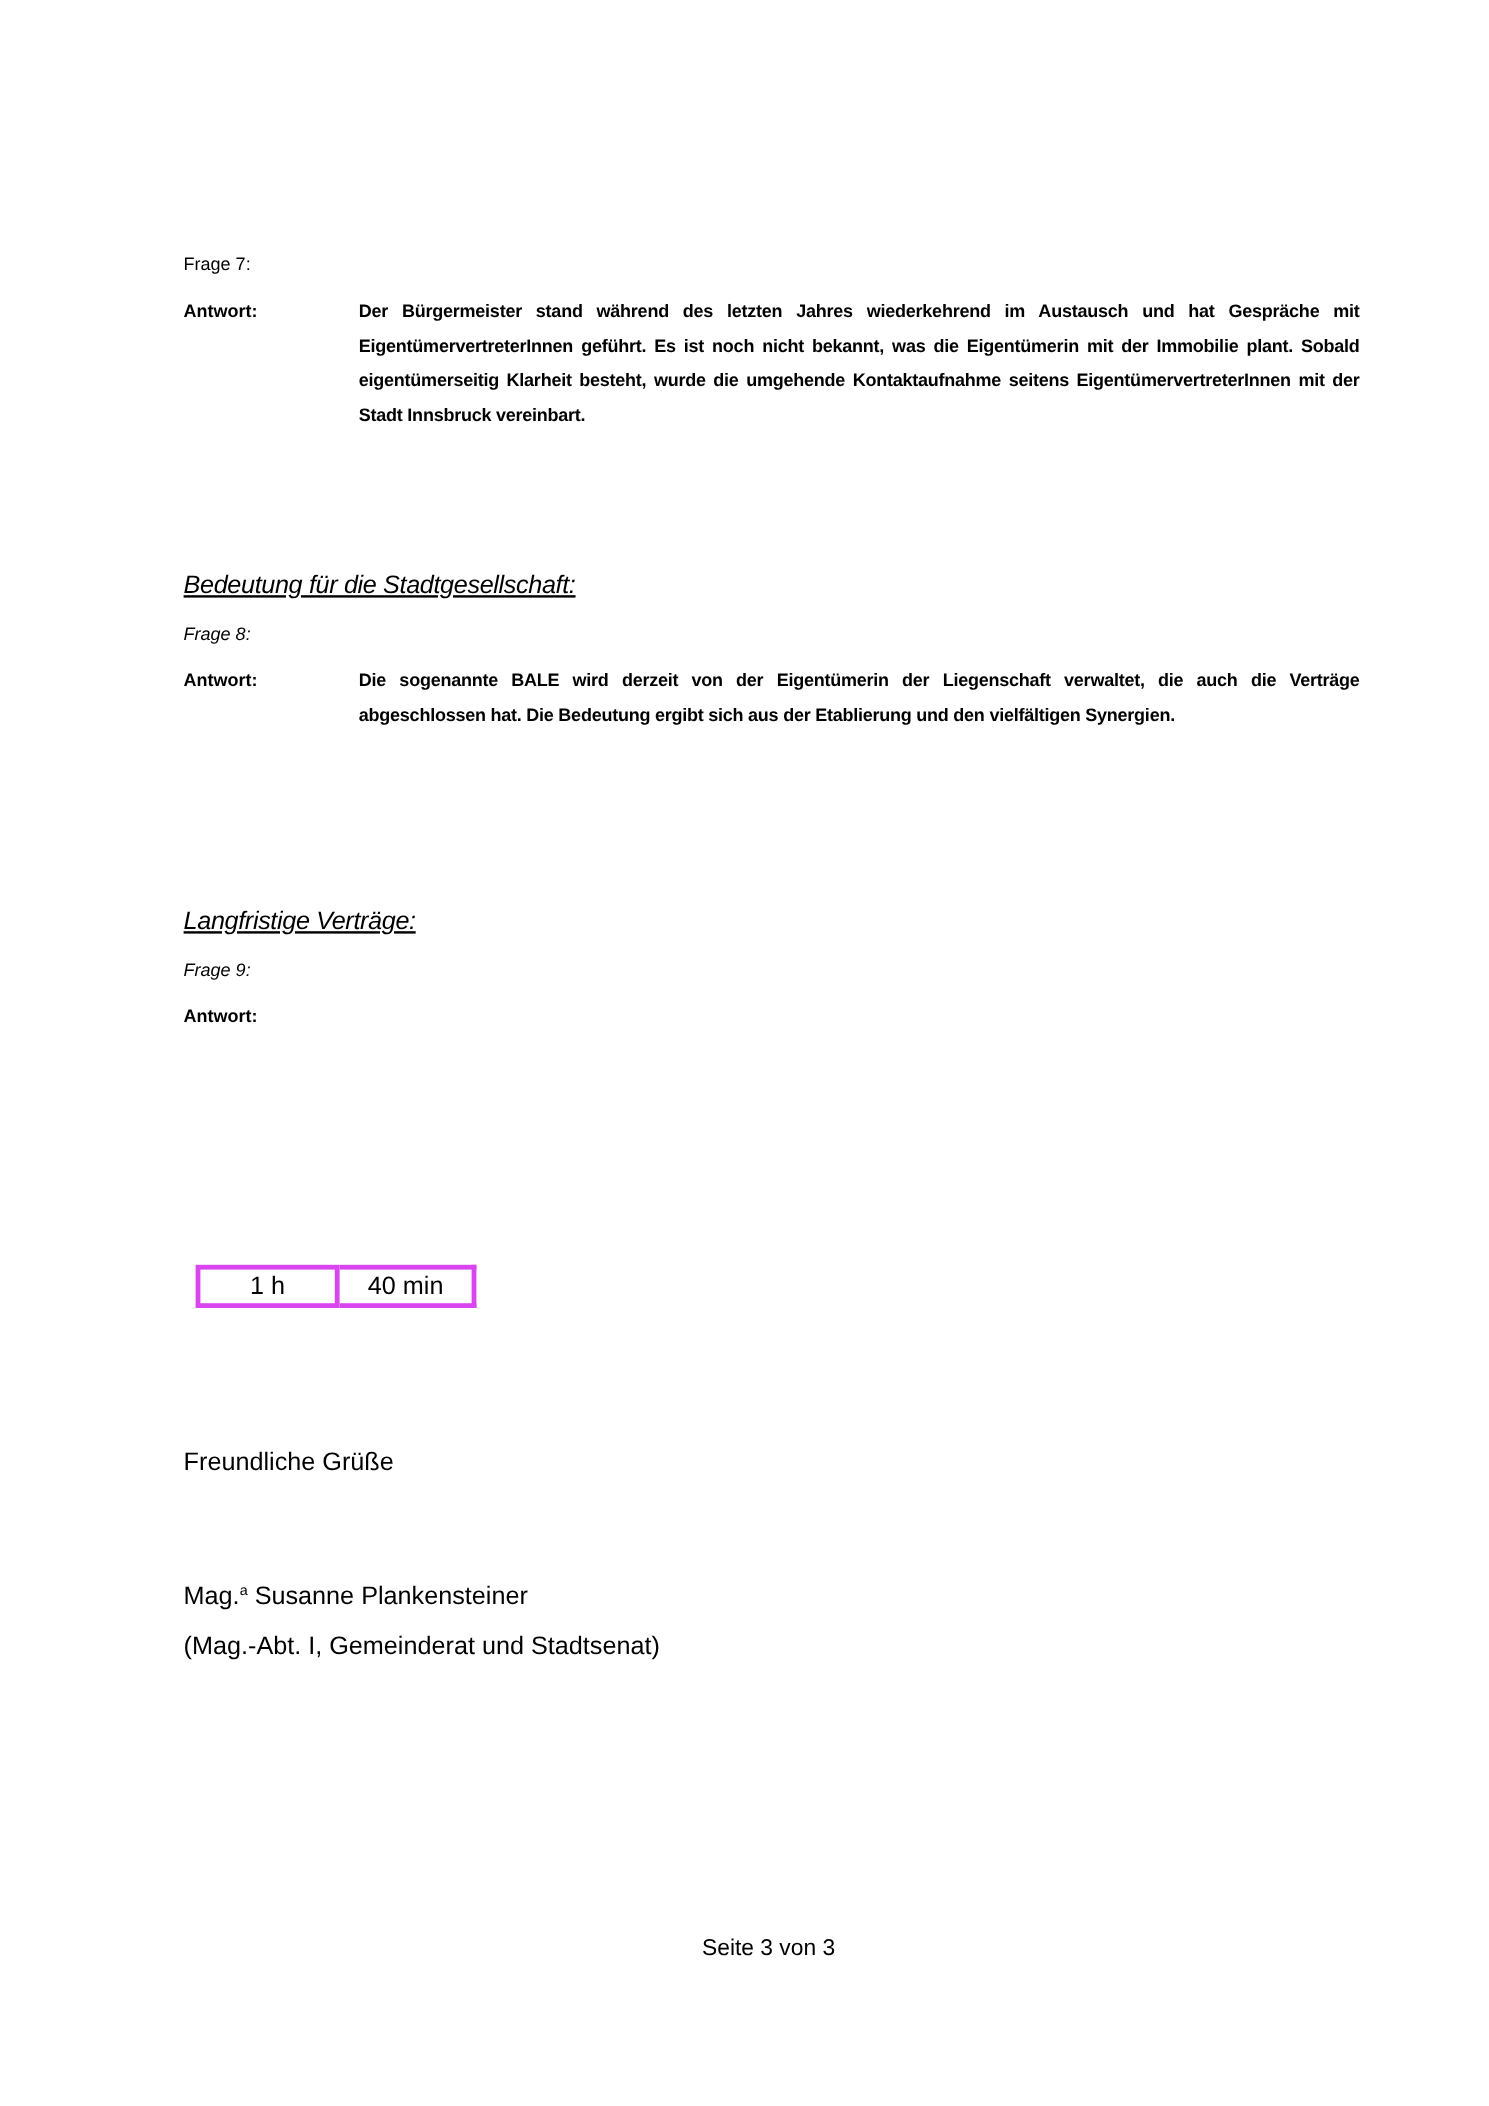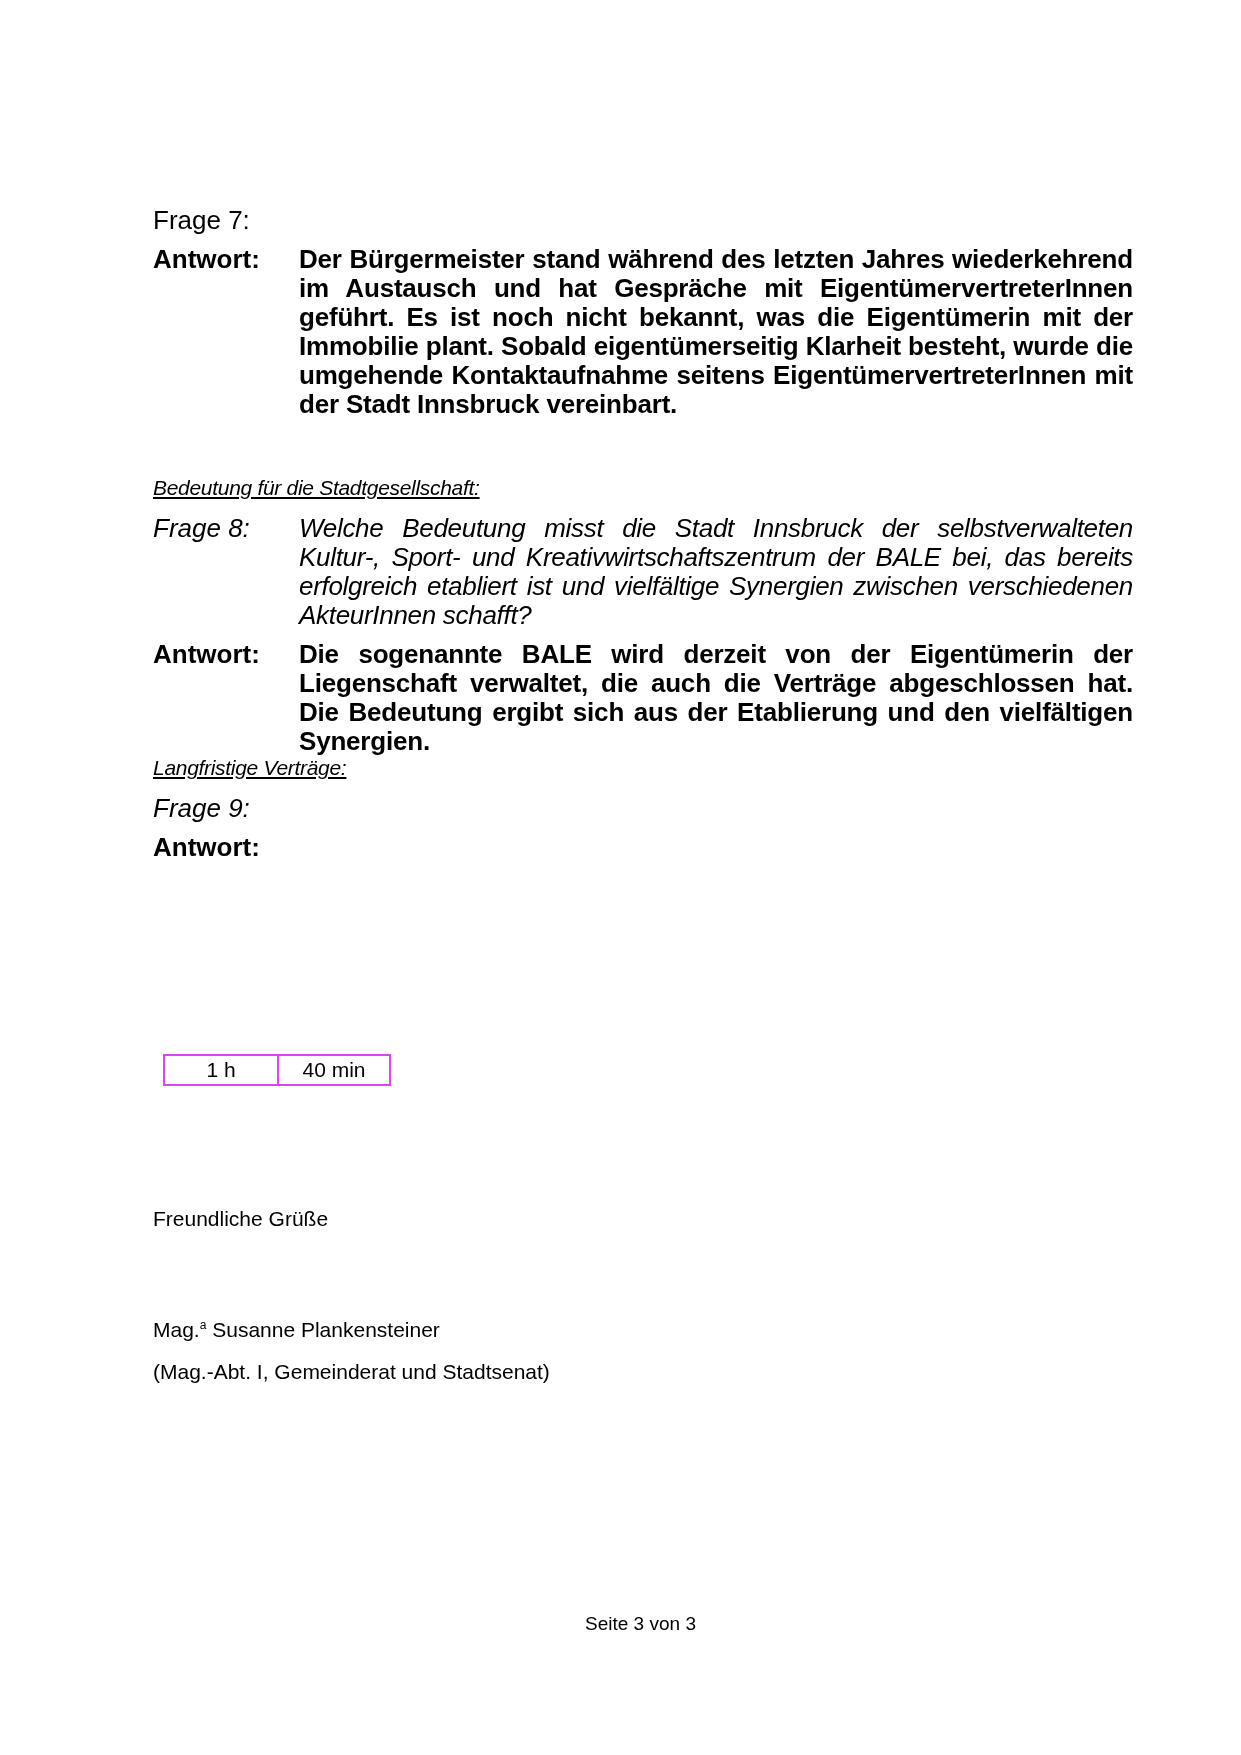--- a/index.html
+++ b/index.html
@@ -1,39 +1,39 @@
 <!DOCTYPE html>
 <html><head>
   <meta charset="utf-8">
   <style>
     html, body { margin: 0; padding: 0; background: #ffffff; }
     body {
       width: 1241px; height: 1755px; position: relative; overflow: hidden;
       font-family: "Liberation Sans", sans-serif; color: #000;
     }
     .block { position: absolute; left: 153px; width: 980px; }
-    .row { display: flex; font-size: 26px; line-height: 29px; }
+    .row { display: flex; font-size: 15px; line-height: 29px; }
     .row .lbl { width: 146px; flex: 0 0 146px; }
     .row .txt { flex: 1; text-align: justify; }
     .q .lbl { font-style: normal; }
     .q.italic-label .lbl { font-style: italic; }
     .q .txt { font-style: italic; letter-spacing: -0.3px; }
     .a .lbl, .a .txt { font-weight: bold; }
     .a .txt { letter-spacing: -0.2px; }
     .section-head {
       position: absolute; left: 153px; font-size: 21px; font-style: italic;
       text-decoration: underline; letter-spacing: -0.3px;
     }
     .effort {
       position: absolute; left: 163px; top: 1054px; display: flex; align-items: center;
       font-size: 21px;
     }
     .effort .label { letter-spacing: -0.2px; margin-right: 12px; }
     .effort .box {
-      border: 2px solid #d946ef; height: 28px; line-height: 28px; text-align: center;
+      border: 4px solid #d946ef; height: 28px; line-height: 28px; text-align: center;
       font-size: 21px;
     }
     .effort .box.h { width: 112px; }
     .effort .box.m { width: 110px; border-left: none; }
     .plain { position: absolute; left: 153px; font-size: 21px; }
     .footer { position: absolute; left: 0; width: 1281px; top: 1613px; text-align: center; font-size: 19px; }
     sup { font-size: 12px; vertical-align: 8px; }
   </style>
 </head>
 <body>
@@ -45,21 +45,20 @@
   <div class="row a" style="margin-top:10px;">
     <div class="lbl">Antwort:</div>
     <div class="txt">Der Bürgermeister stand während des letzten Jahres wiederkehrend im Austausch und hat Gespräche mit EigentümervertreterInnen geführt. Es ist noch nicht bekannt, was die Eigentümerin mit der Immobilie plant. Sobald eigentümerseitig Klarheit besteht, wurde die umgehende Kontaktaufnahme seitens EigentümervertreterInnen mit der Stadt Innsbruck vereinbart.</div>
   </div>
 </div>
 
 <div class="section-head" style="top:476px;">Bedeutung für die Stadtgesellschaft:</div>
 <div class="block" style="top:514px;">
   <div class="row q italic-label">
     <div class="lbl">Frage 8:</div>
-    <div class="txt">Welche Bedeutung misst die Stadt Innsbruck der selbstverwalteten Kultur-, Sport- und Kreativwirtschaftszentrum der BALE bei, das bereits erfolgreich etabliert ist und vielfältige Synergien zwischen verschiedenen AkteurInnen schafft?</div>
   </div>
   <div class="row a" style="margin-top:10px;">
     <div class="lbl">Antwort:</div>
     <div class="txt">Die sogenannte BALE wird derzeit von der Eigentümerin der Liegenschaft verwaltet, die auch die Verträge abgeschlossen hat. Die Bedeutung ergibt sich aus der Etablierung und den vielfältigen Synergien.</div>
   </div>
 </div>
 
 <div class="section-head" style="top:756px;">Langfristige Verträge:</div>
 <div class="block" style="top:794px;">
   <div class="row q italic-label">

